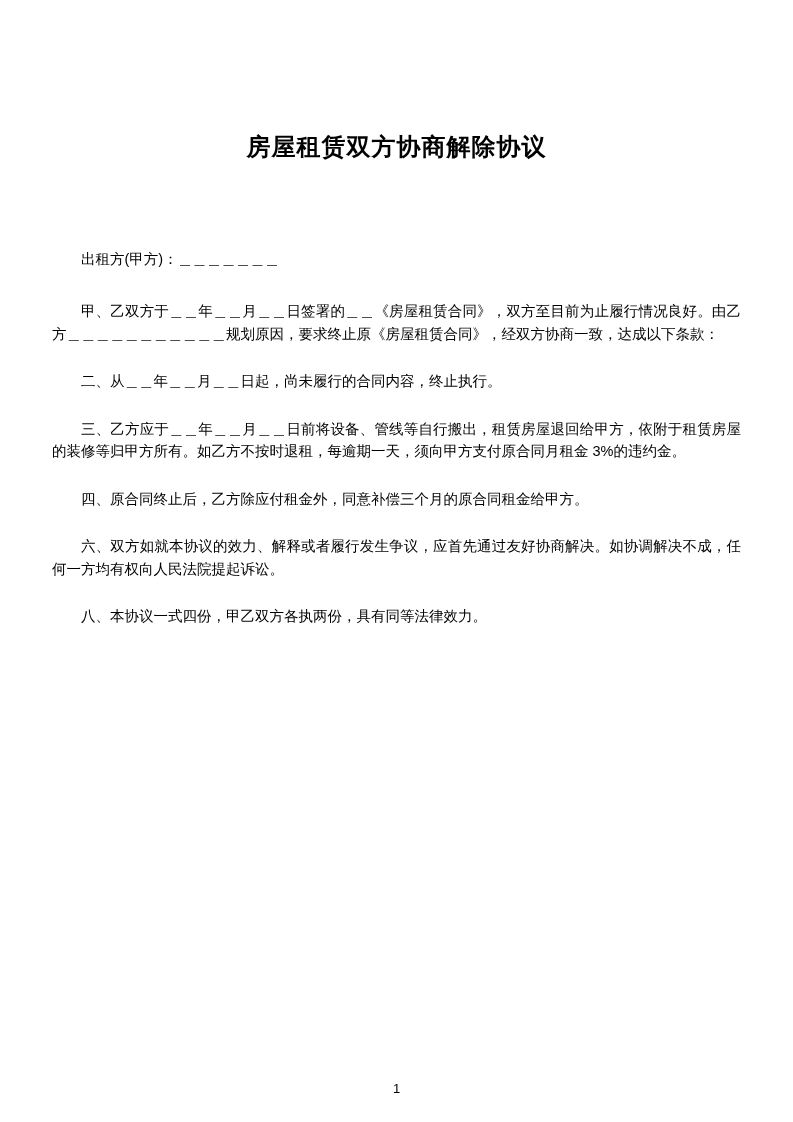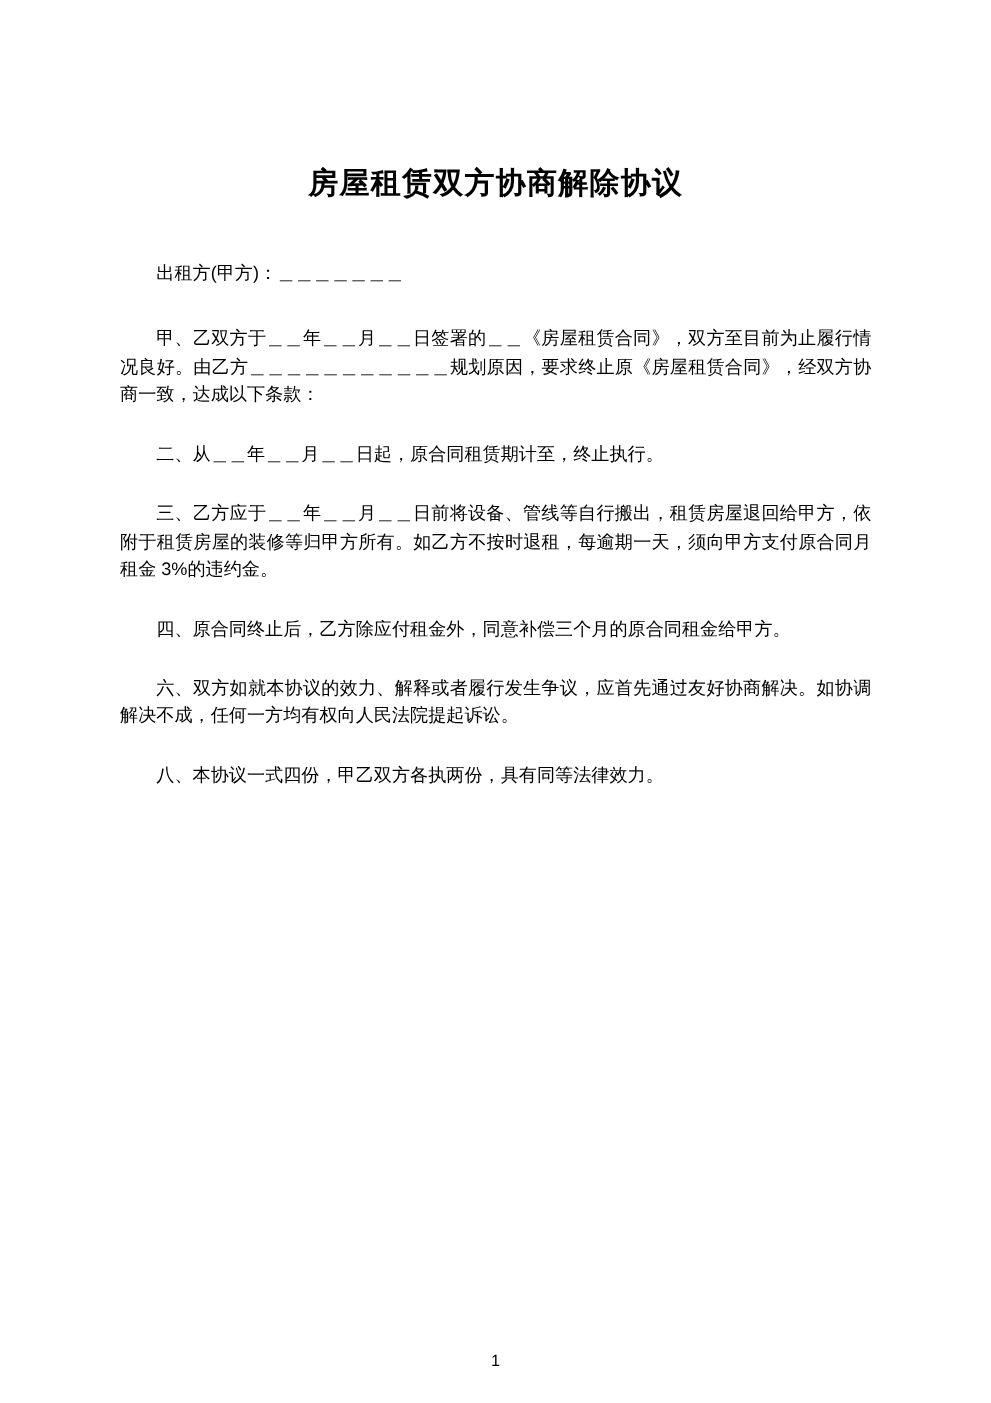--- a/index.html
+++ b/index.html
@@ -13,33 +13,33 @@
     font-family: "Liberation Sans", "DejaVu Sans", sans-serif;
     color: #000000;
     position: relative;
     overflow: hidden;
   }
   .page {
     position: relative;
     width: 793px;
     height: 794px;
     box-sizing: border-box;
-    padding: 0 96px;
+    padding: 0 52px;
   }
   .doc-title {
     margin: 0;
     padding-top: 133px;
     text-align: center;
     font-size: 24px;
     font-weight: bold;
     letter-spacing: 1px;
     line-height: 1.2;
   }
   .body-block {
-    margin-top: 46px;
+    margin-top: 86px;
   }
   p.para {
     margin: 0 0 25px 0;
     font-size: 14.5px;
     line-height: 1.55;
     text-align: justify;
     text-justify: inter-ideograph;
   }
   p.indent {
     text-indent: 2em;
@@ -66,21 +66,21 @@
   <h1 class="doc-title">房屋租赁双方协商解除协议</h1>
 
   <div class="body-block">
 
     <p class="para party">出租方(甲方)：＿＿＿＿＿＿＿</p>
 
 
     <p class="para indent">甲、乙双方于＿＿年＿＿月＿＿日签署的＿＿《房屋租赁合同》，双方至目前为止履行情况良好。由乙方＿＿＿＿＿＿＿＿＿＿＿规划原因，要求终止原《房屋租赁合同》，经双方协商一致，达成以下条款：</p>
 
 
-    <p class="para indent">二、从＿＿年＿＿月＿＿日起，原合同租赁期计至，终止执行。</p>
+    <p class="para indent">二、从＿＿年＿＿月＿＿日起，尚未履行的合同内容，终止执行。</p>
 
     <p class="para indent">三、乙方应于＿＿年＿＿月＿＿日前将设备、管线等自行搬出，租赁房屋退回给甲方，依附于租赁房屋的装修等归甲方所有。如乙方不按时退租，每逾期一天，须向甲方支付原合同月租金 3%的违约金。</p>
 
     <p class="para indent">四、原合同终止后，乙方除应付租金外，同意补偿三个月的原合同租金给甲方。</p>
 
 
     <p class="para indent">六、双方如就本协议的效力、解释或者履行发生争议，应首先通过友好协商解决。如协调解决不成，任何一方均有权向人民法院提起诉讼。</p>
 
 
     <p class="para indent">八、本协议一式四份，甲乙双方各执两份，具有同等法律效力。</p>

